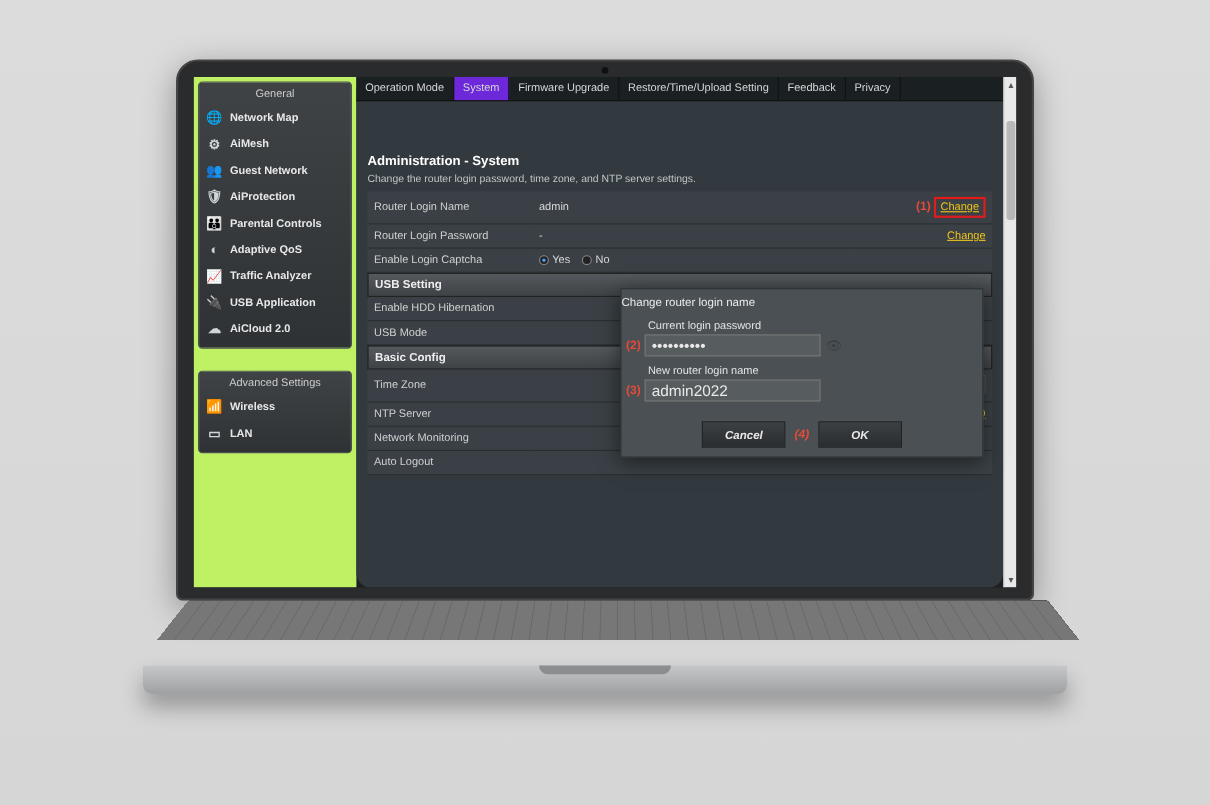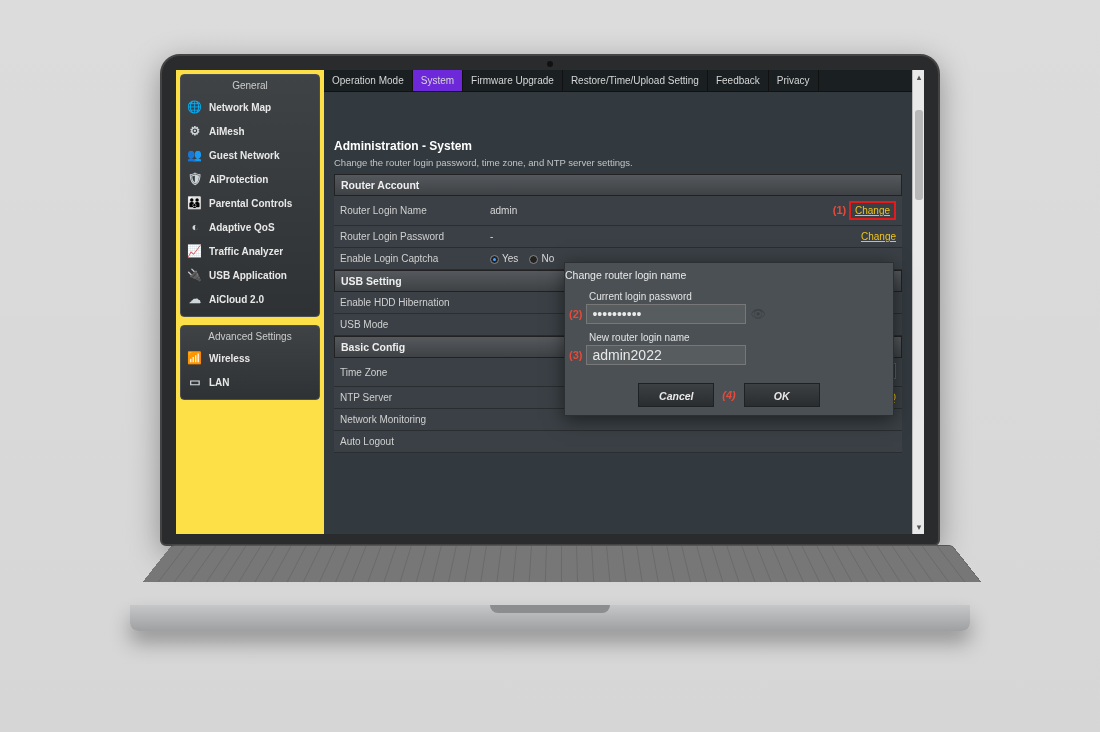--- a/index.html
+++ b/index.html
@@ -70,23 +70,23 @@
     background: #e9e9e9;
     border-left: 1px solid #bbb;
     z-index: 5;
   }
   .scroll-thumb { position:absolute; left:2px; top:40px; width:8px; height:90px; background:#b8b8b8; border-radius:3px; }
   .scroll-arrow { position:absolute; left:2px; width:8px; height:10px; color:#555; font-size:9px; text-align:center; line-height:10px;}
   .sa-up{top:2px;} .sa-dn{bottom:2px;}
 
   .sidebar {
     width: 148px; flex: none;
-    background: #fde047;
+    background: #bef264;
     padding: 4px 4px;
-    display: flex; flex-direction: column; gap: 8px;
+    display: flex; flex-direction: column; gap: 20px;
   }
   .side-section {
     background: linear-gradient(#3f4346,#2e3234);
     border: 1px solid #4b4f52;
     border-radius: 4px;
     padding: 3px 0 5px 0;
   }
   .side-title {
     color: #ccc; font-size: 10px; text-align: center; padding: 2px 0 4px 0;
   }
@@ -97,20 +97,21 @@
   .side-item .icn {
     width: 16px; height: 16px; flex:none;
     display:flex;align-items:center;justify-content:center;
     font-size:12px; color:#cfd6da;
   }
 
   .main {
     flex: 1; position: relative;
     background: #333a3f;
     margin-right: 12px; 
+    border-radius: 13px;
   }
   .tabs {
     display: flex; background: #1a1f22; border-bottom: 1px solid #111;
   }
   .tab {
     padding: 5px 8px; font-size: 10px; color: #d6d6d6;
     border-right: 1px solid #111;
   }
   .tab.active { background: #6d28d9; }
   .page-pad { padding: 8px 10px; }
@@ -237,21 +238,20 @@
             <div class="tab">Firmware Upgrade</div>
             <div class="tab">Restore/Time/Upload Setting</div>
             <div class="tab">Feedback</div>
             <div class="tab">Privacy</div>
           </div>
 
           <div class="page-pad">
             <div class="page-title">Administration - System</div>
             <div class="page-desc">Change the router login password, time zone, and NTP server settings.</div>
 
-            <div class="panel-head">Router Account</div>
             <table class="form">
               <tbody>
                   <tr>
                 <td class="lbl">Router Login Name</td>
                 <td>admin</td>
                 <td style="text-align:right; width:130px;margin-top:40px;">
                   <span class="annot">(1)</span>
                   <span class="link red-box" style="padding:2px 4px;display:inline-block;">Change</span>
                 </td>
               </tr>

